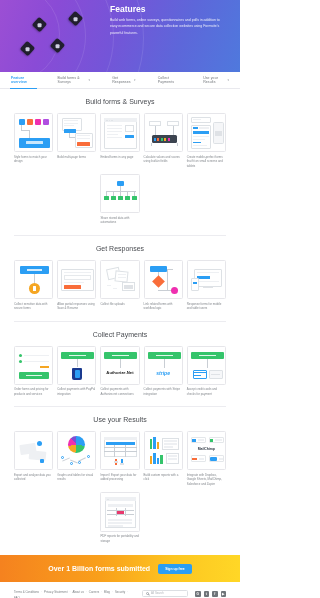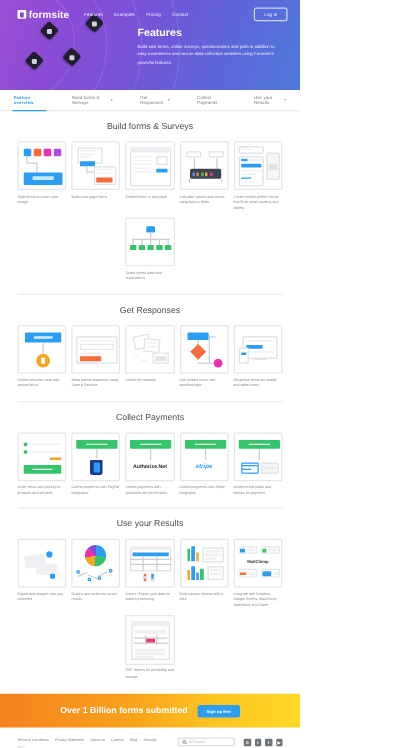--- a/index.html
+++ b/index.html
@@ -155,33 +155,20 @@
   <div class="chip c2">
       <i></i>
     </div>
   <div class="chip c3">
       <i></i>
     </div>
   <div class="chip c4">
       <i></i>
     </div>
 
-  <div class="topbar">
-    <div class="logo">
-      <span class="logo-mark"></span>
-      <span class="logo-text">formsite</span>
-    </div>
-    <div class="nav">
-      <a>Features</a>
-      <a>Examples</a>
-      <a>Pricing</a>
-      <a>Contact</a>
-    </div>
-    <div class="login">Log In</div>
-  </div>
 
   <div class="hero-copy">
     <div class="hero-title">Features</div>
     <div class="hero-sub">Build web forms, online surveys, questionnaires and polls in addition to easy ecommerce and secure data collection websites using Formsite's powerful features.</div>
   </div>
 </div>
 
 <div class="tabs">
   <div class="tab active">
     <span>Feature overview</span>

